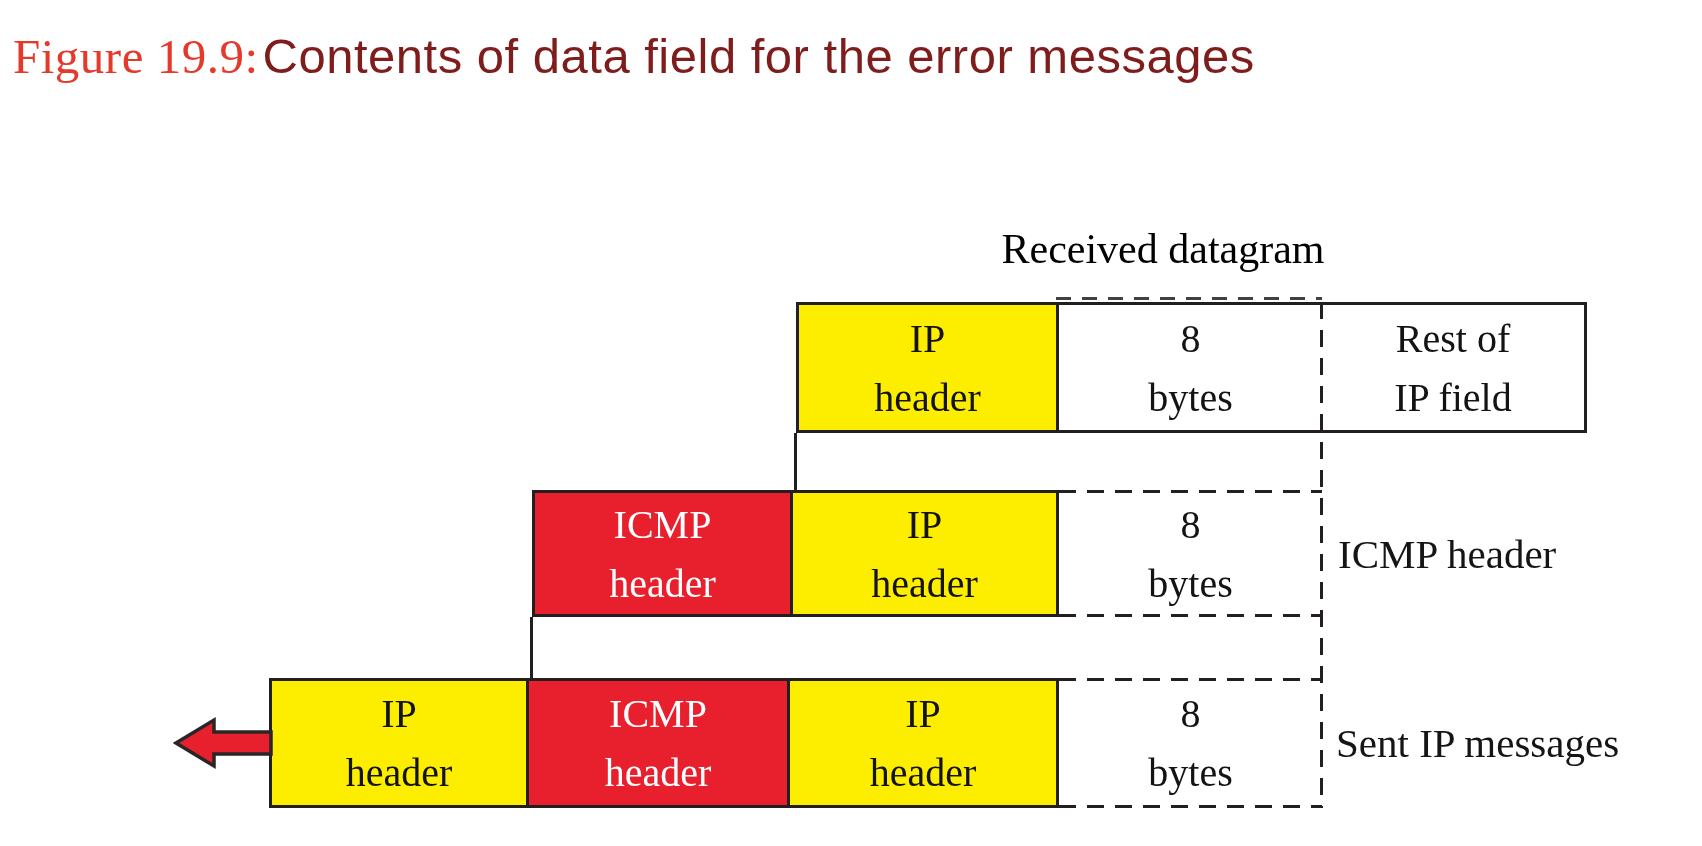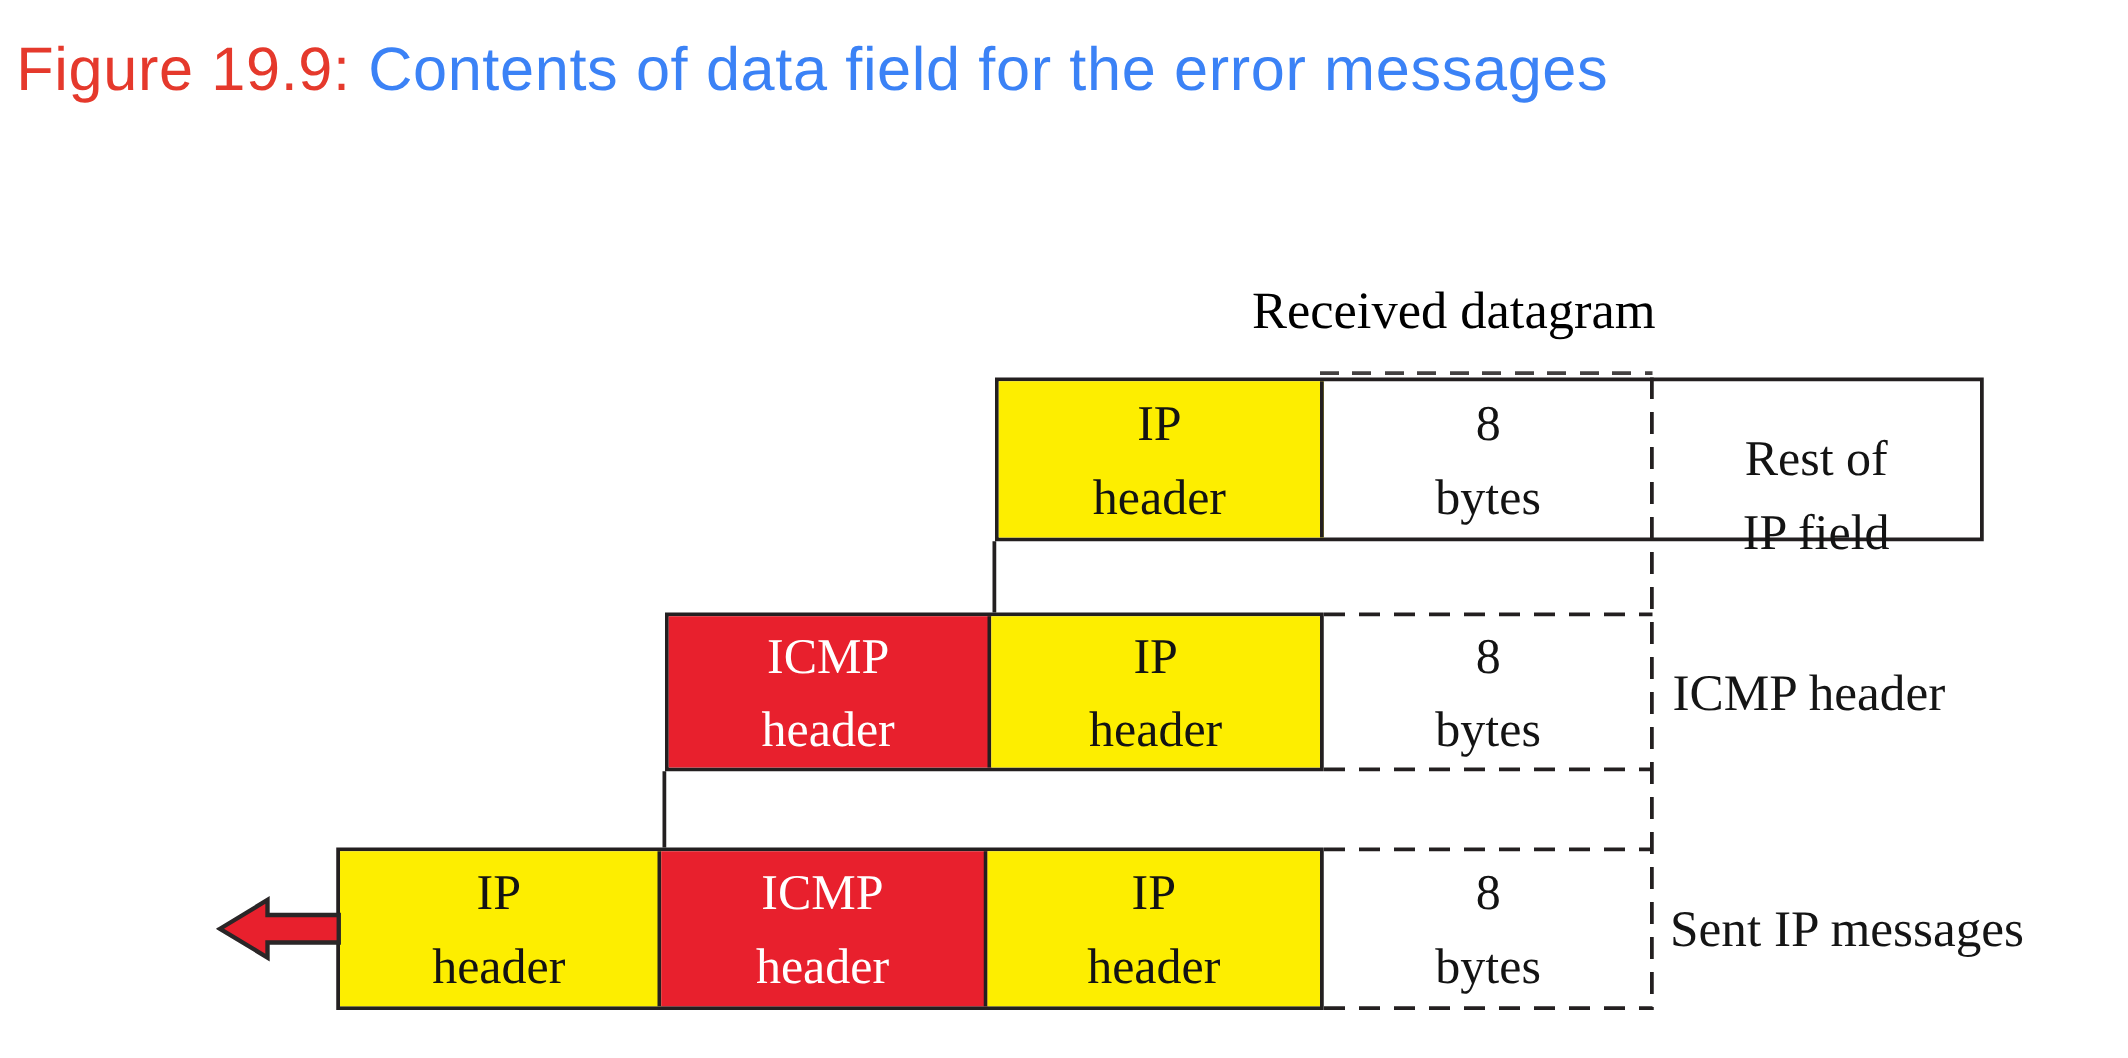--- a/index.html
+++ b/index.html
@@ -17,22 +17,22 @@
     overflow:hidden;
     font-family:"Liberation Serif","DejaVu Serif",serif;
   }
   
   .title{
     position:absolute;left:13px;top:26px;
     font-family:"Liberation Sans","DejaVu Sans",sans-serif;
     font-size:49px;line-height:60px;letter-spacing:0.5px;
     white-space:nowrap;
   }
-  .title .fig{color:var(--title-accent);}
-  .title .txt{color:#3b82f6;margin-left:14px;}
+  .title .fig{color:var(--title-accent);font-family:Liberation Serif, serif;}
+  .title .txt{color:#7f1d1d;margin-left:4px;}
   .cell{
     display:flex;flex-direction:column;justify-content:center;align-items:center;
     font-size:40px;line-height:59px;color:#131313;text-align:right;
     box-sizing:border-box;
   }
   .yellow{background:var(--box-yellow);}
   .red{background:var(--box-red);color:#ffffff;font-weight:normal;}
   
   .row{position:absolute;box-sizing:border-box;border:3px solid var(--line);display:flex;}
   .row .cell{height:100%;}
@@ -68,21 +68,21 @@
 
   <div class="row" style="left:796px;top:302px;width:791px;height:131px;">
     <div class="cell yellow divider-r" style="width:260px;">
       <span>IP</span>
       <span>header</span>
     </div>
     <div class="cell" style="width:263px;">
       <span>8</span>
       <span>bytes</span>
     </div>
-    <div class="cell" style="flex:1;margin-top:28px;">
+    <div class="cell" style="flex:1;">
       <span>Rest of</span>
       <span>IP field</span>
     </div>
   </div>
 
   <div class="dash-h gray" style="left:1056px;top:297px;width:266px;"></div>
 
   <div class="solid-v" style="left:794px;top:433px;height:57px;"></div>
 
   <div class="row" style="left:532px;top:490px;width:527px;height:127px;">

